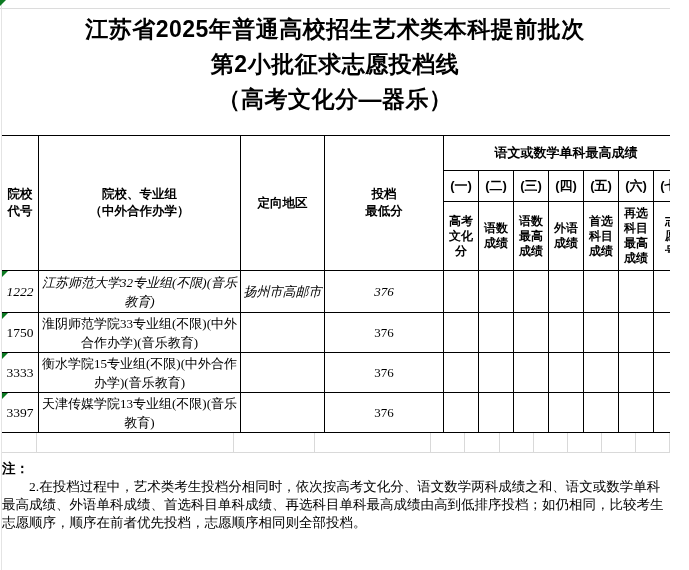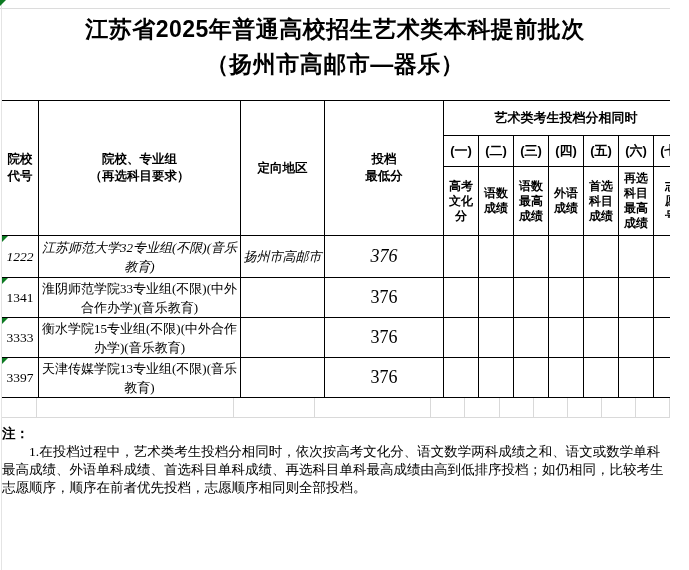--- a/index.html
+++ b/index.html
@@ -52,41 +52,42 @@
 
   tr.r-h1 { height: 35px; }
   tr.r-h2 { height: 31px; }
   tr.r-h3 { height: 69px; }
   tr.r-d1 { height: 42px; font-style: italic; }
   tr.r-d  { height: 40px; }
 
   td.code-cell { position: relative; font-family: "Liberation Serif", serif; font-size: 13.5px; }
   td.group-cell { text-align: left; font-family: "Liberation Serif", serif; font-size: 13px; line-height: 19px; padding: 0 3px; margin-left: 9px; }
   td.region-cell { font-family: "Liberation Serif", serif; font-size: 13px; padding: 0 1px; }
-  td.score-cell { font-family: "Liberation Serif", serif; font-size: 18px; }
+  td.score-cell { font-family: "Liberation Serif", serif; font-size: 13px; }
   td.sort-value-cell { font-family: "Liberation Serif", serif; font-size: 13px; }
 
   .ghost-row { margin-left: 1px; display: flex; height: 20px; border-bottom: 1px solid #d9d9d9; }
   .ghost-row .gcell { height: 100%; border-right: 1px solid #d9d9d9; }
 
   .notes { padding: 7px 3px 0 2px; font-family: "Liberation Serif", serif; font-size: 13.5px; line-height: 18px; color: #000; }
   .notes .note-label { font-weight: bold; }
   .notes p.note-item { text-indent: 2em; }
 </style>
 </head>
 <body>
 
 <div class="sheet">
   <span class="tri"></span>
   <div class="grid-top"></div>
   <div class="grid-left"></div>
 
   <div class="title-block">
     <div class="title-line">江苏省2025年普通高校招生艺术类本科提前批次</div>
-    <div class="title-line">（扬州市高邮市—器乐）</div>
+    <div class="title-line">第2小批征求志愿投档线</div>
+    <div class="title-line">（高考文化分—器乐）</div>
   </div>
 
   <table class="scores">
     <colgroup>
       <col class="c-code">
         <col class="c-group">
         <col class="c-region">
         <col class="c-score">
       <col class="c-sort">
         <col class="c-sort">
@@ -94,25 +95,25 @@
         <col class="c-sort">
       <col class="c-sort">
         <col class="c-sort">
         <col class="c-sort">
     </colgroup>
     <tbody>
         <tr class="r-h1">
       <td class="hdr" rowspan="3">院校
 代号</td>
       <td class="hdr" rowspan="3">院校、专业组
-（再选科目要求）</td>
+（中外合作办学）</td>
       <td class="hdr" rowspan="3">定向地区</td>
       <td class="hdr" rowspan="3">投档
 最低分</td>
-      <td class="hdr-sort-title" colspan="7">艺术类考生投档分相同时</td>
+      <td class="hdr-sort-title" colspan="7">语文或数学单科最高成绩</td>
     </tr>
     <tr class="r-h2">
       <td class="hdr-ordinal">(一)</td>
       <td class="hdr-ordinal">(二)</td>
       <td class="hdr-ordinal">(三)</td>
       <td class="hdr-ordinal">(四)</td>
       <td class="hdr-ordinal">(五)</td>
       <td class="hdr-ordinal">(六)</td>
       <td class="hdr-ordinal">(七)</td>
     </tr>
@@ -146,21 +147,21 @@
       <td class="score-cell">376</td>
       <td class="sort-value-cell"></td>
       <td class="sort-value-cell"></td>
       <td class="sort-value-cell"></td>
       <td class="sort-value-cell"></td>
       <td class="sort-value-cell"></td>
       <td class="sort-value-cell"></td>
       <td class="sort-value-cell"></td>
     </tr>
     <tr class="r-d">
-      <td class="code-cell"><span class="tri"></span><span>1341</span></td>
+      <td class="code-cell"><span class="tri"></span><span>1750</span></td>
       <td class="group-cell">淮阴师范学院33专业组(不限)(中外合作办学)(音乐教育)</td>
       <td class="region-cell"></td>
       <td class="score-cell">376</td>
       <td class="sort-value-cell"></td>
       <td class="sort-value-cell"></td>
       <td class="sort-value-cell"></td>
       <td class="sort-value-cell"></td>
       <td class="sort-value-cell"></td>
       <td class="sort-value-cell"></td>
       <td class="sort-value-cell"></td>
@@ -203,15 +204,15 @@
     <div class="gcell" style="width:35px"></div>
     <div class="gcell" style="width:35px"></div>
     <div class="gcell" style="width:35px"></div>
     <div class="gcell" style="width:35px"></div>
     <div class="gcell" style="width:35px"></div>
     <div class="gcell" style="width:35px"></div>
   </div>
 
   <div class="notes">
     <div class="note-label">注：</div>
-    <p class="note-item">1.在投档过程中，艺术类考生投档分相同时，依次按高考文化分、语文数学两科成绩之和、语文或数学单科最高成绩、外语单科成绩、首选科目单科成绩、再选科目单科最高成绩由高到低排序投档；如仍相同，比较考生志愿顺序，顺序在前者优先投档，志愿顺序相同则全部投档。</p>
+    <p class="note-item">2.在投档过程中，艺术类考生投档分相同时，依次按高考文化分、语文数学两科成绩之和、语文或数学单科最高成绩、外语单科成绩、首选科目单科成绩、再选科目单科最高成绩由高到低排序投档；如仍相同，比较考生志愿顺序，顺序在前者优先投档，志愿顺序相同则全部投档。</p>
   </div>
 </div>
 
 </body></html>

